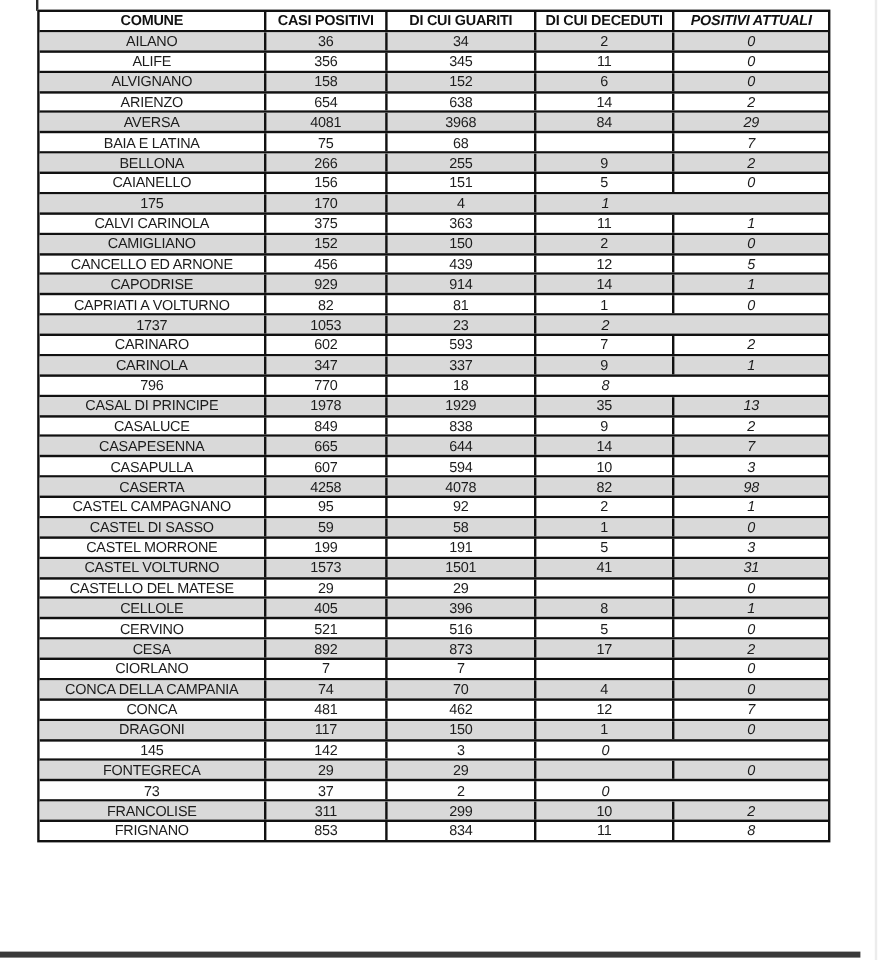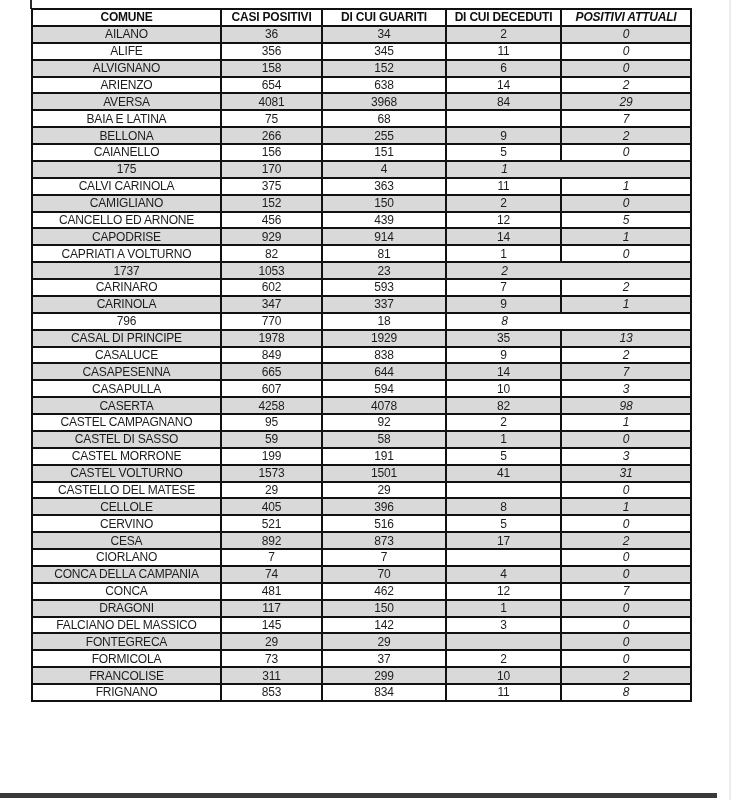--- a/index.html
+++ b/index.html
@@ -340,35 +340,33 @@
       <div class="cell">7</div>
     </div>
     <div class="row">
       <div class="cell">DRAGONI</div>
       <div class="cell">117</div>
       <div class="cell">150</div>
       <div class="cell">1</div>
       <div class="cell">0</div>
     </div>
     <div class="row">
-      <div class="cell">FALCIANO DEL MASSICO</div>
       <div class="cell">145</div>
       <div class="cell">142</div>
       <div class="cell">3</div>
       <div class="cell">0</div>
     </div>
     <div class="row">
       <div class="cell">FONTEGRECA</div>
       <div class="cell">29</div>
       <div class="cell">29</div>
       <div class="cell"></div>
       <div class="cell">0</div>
     </div>
     <div class="row">
-      <div class="cell">FORMICOLA</div>
       <div class="cell">73</div>
       <div class="cell">37</div>
       <div class="cell">2</div>
       <div class="cell">0</div>
     </div>
     <div class="row">
       <div class="cell">FRANCOLISE</div>
       <div class="cell">311</div>
       <div class="cell">299</div>
       <div class="cell">10</div>

